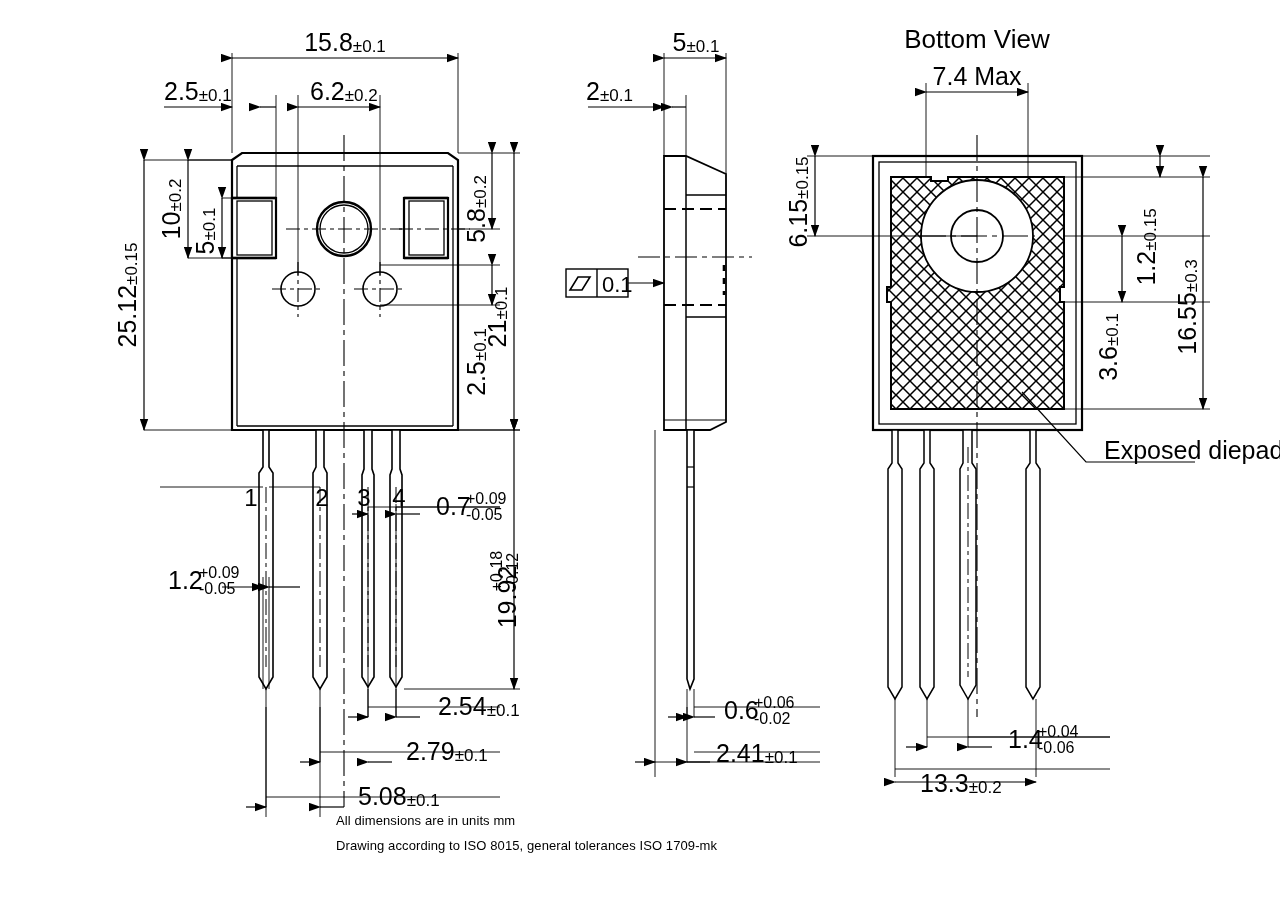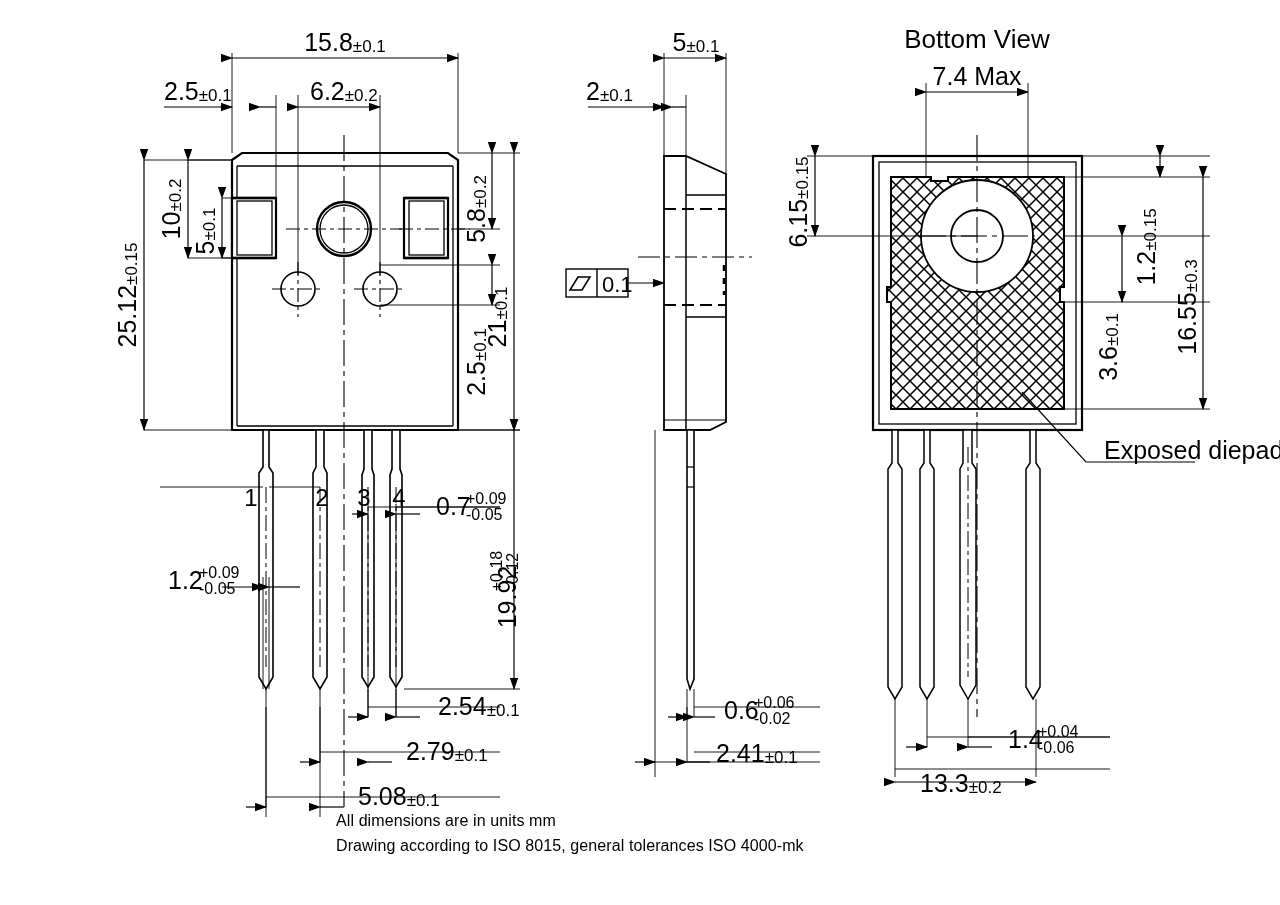--- a/index.html
+++ b/index.html
@@ -10,21 +10,21 @@
     color:#000;
     overflow:hidden;
     position:relative;
   }
   #sheet{position:absolute;inset:0;width:1052px;height:905px;margin-top:17px;}
   svg{display:block;}
   .notes{
     position:absolute;
     left:336px;
     top:808px;
-    font-size:16px;
+    font-size:13px;
     line-height:25px;
     letter-spacing:0.1px;
     white-space:nowrap;
   }
   .notes div{display:block;height:25px;}
   .proj-sym{display:inline-block;vertical-align:-5px;margin:0 1px;}
 </style>
 </head>
 <body>
 
@@ -432,14 +432,14 @@
       </text>
 
       <text x="1104" y="442" font-size="25" text-anchor="start">Exposed diepad</text>
     </g>
   </g>
 </svg>
 </div>
 
 <div class="notes">
   <div>All dimensions are in units mm</div>
-  <div>Drawing according to ISO 8015, general tolerances ISO 4000-mk</div>
+  <div>Drawing according to ISO 8015, general tolerances ISO 1709-mk</div>
 </div>
 
 </body></html>

